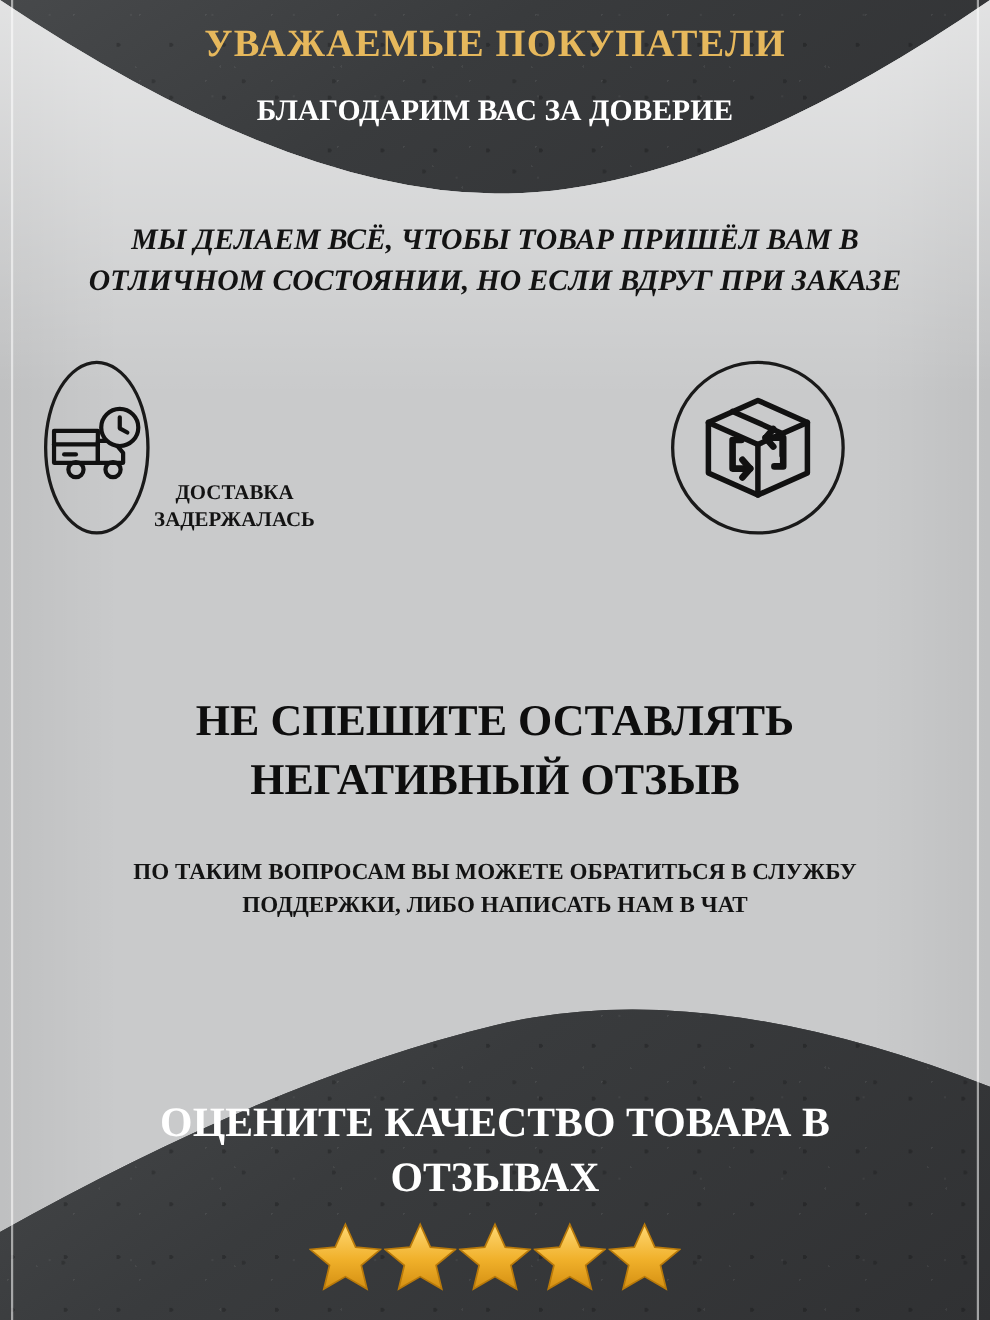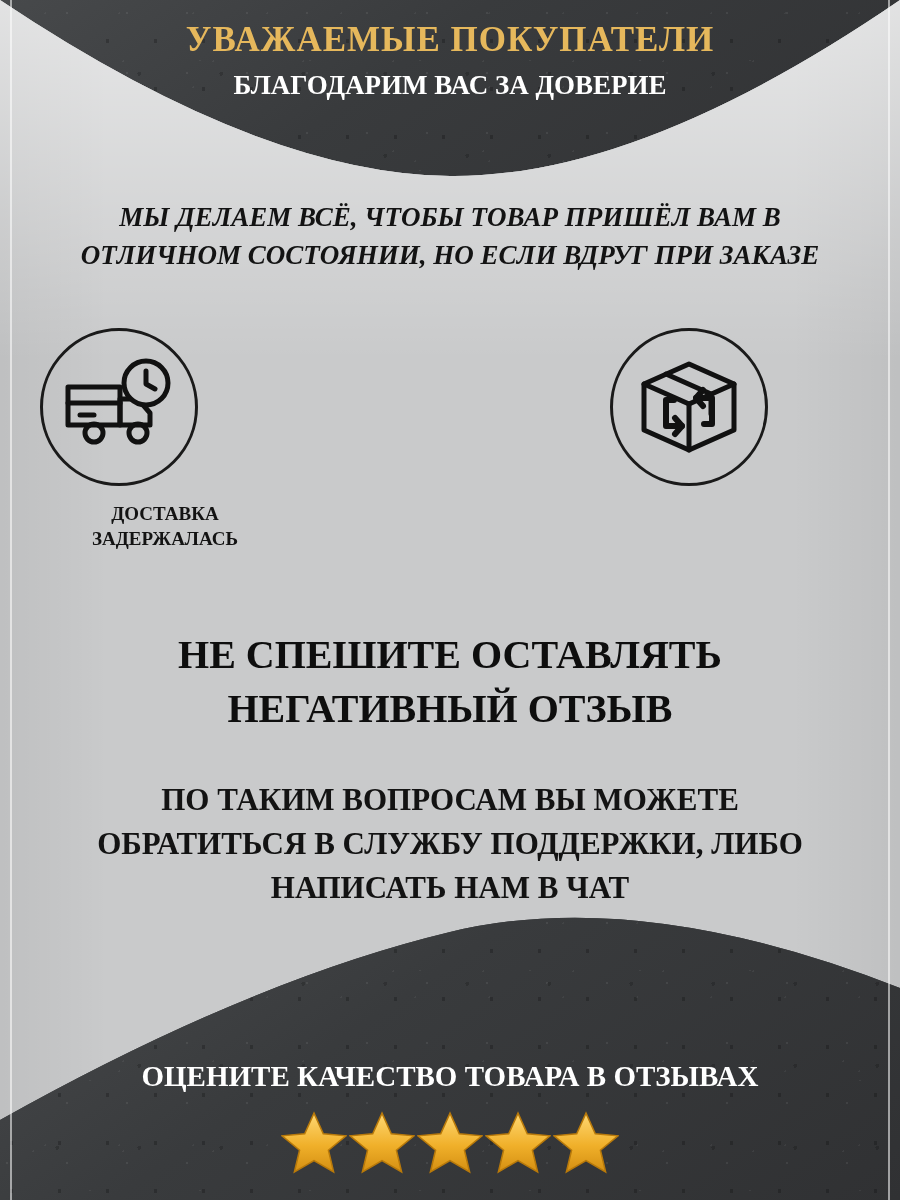--- a/index.html
+++ b/index.html
@@ -101,21 +101,21 @@
   }
   .header-title {
     font-size: 35px;
     font-weight: bold;
     letter-spacing: 1px;
     color: #e6b85c;
     text-transform: uppercase;
     line-height: 1.15;
   }
   .header-sub {
-    margin-top: 9px;
+    margin-top: 24px;
     font-size: 27px;
     font-weight: bold;
     color: #ffffff;
     text-transform: uppercase;
     line-height: 1.25;
     max-width: 470px;
     margin-left: auto;
     margin-right: auto;
   }
 
@@ -141,22 +141,22 @@
     top: 328px;
     left: 40px;
     width: 820px;
     display: flex;
     justify-content: space-between;
     z-index: 5;
   }
   .icon-item {
     width: 250px;
     display: flex;
-    flex-direction: column;
-    align-items: flex-start;
+    flex-direction: row;
+    align-items: flex-end;
   }
   .icon-circle {
     width: 152px;
     height: 152px;
     border: 3px solid #1a1a1a;
     border-radius: 50%;
     display: flex;
     align-items: center;
     justify-content: center;
     background: transparent;
@@ -187,40 +187,40 @@
     z-index: 5;
   }
 
   
   .body-text {
     position: absolute;
     top: 778px;
     left: 55px;
     width: 790px;
     text-align: center;
-    font-size: 31px;
+    font-size: 21px;
     font-weight: bold;
     color: #131313;
     text-transform: uppercase;
     line-height: 1.42;
     z-index: 5;
   }
 
   
   .footer {
     position: absolute;
     left: 0;
     bottom: 0;
     width: 900px;
     z-index: 6;
     text-align: center;
     padding-bottom: 26px;
   }
   .footer-title {
-    font-size: 29px;
+    font-size: 38px;
     font-weight: bold;
     color: #ffffff;
     text-transform: uppercase;
     line-height: 1.3;
     max-width: 640px;
     margin: 0 auto;
   }
   .stars {
     margin-top: 14px;
     display: flex;

